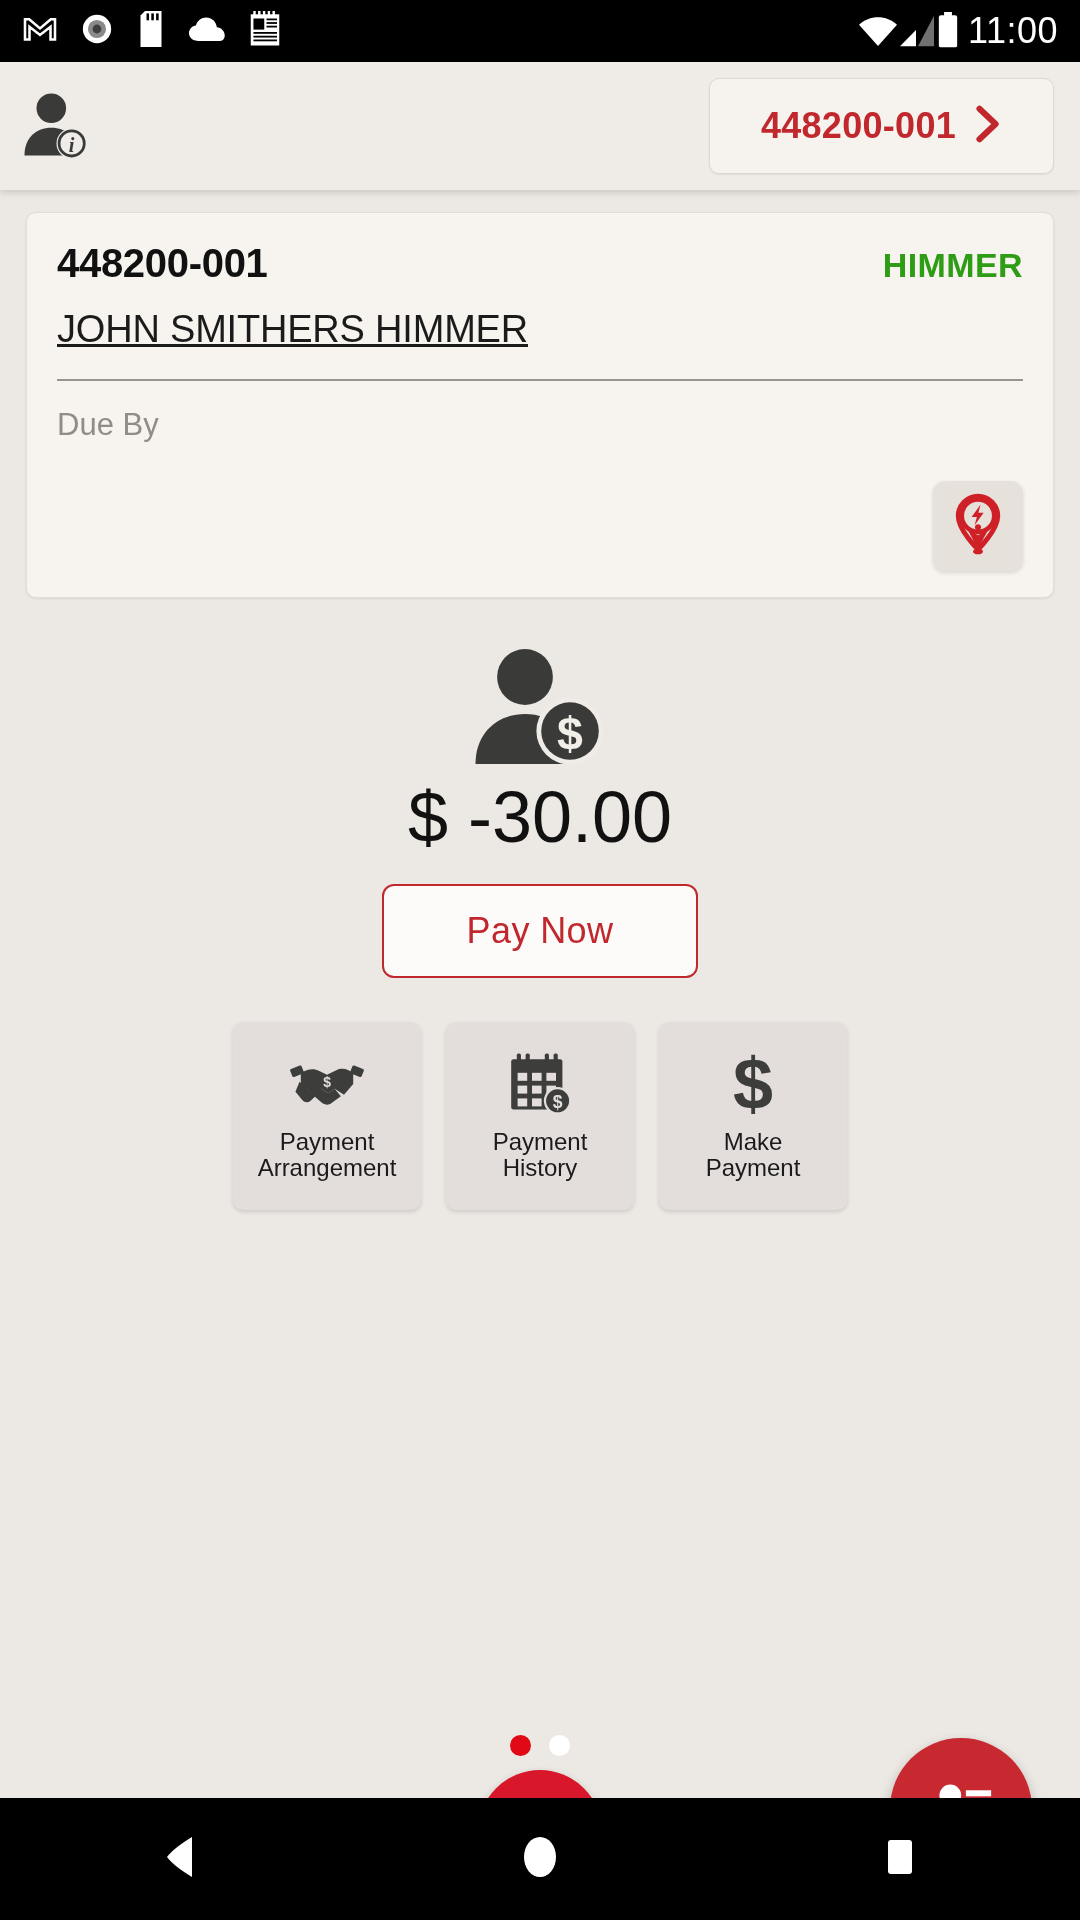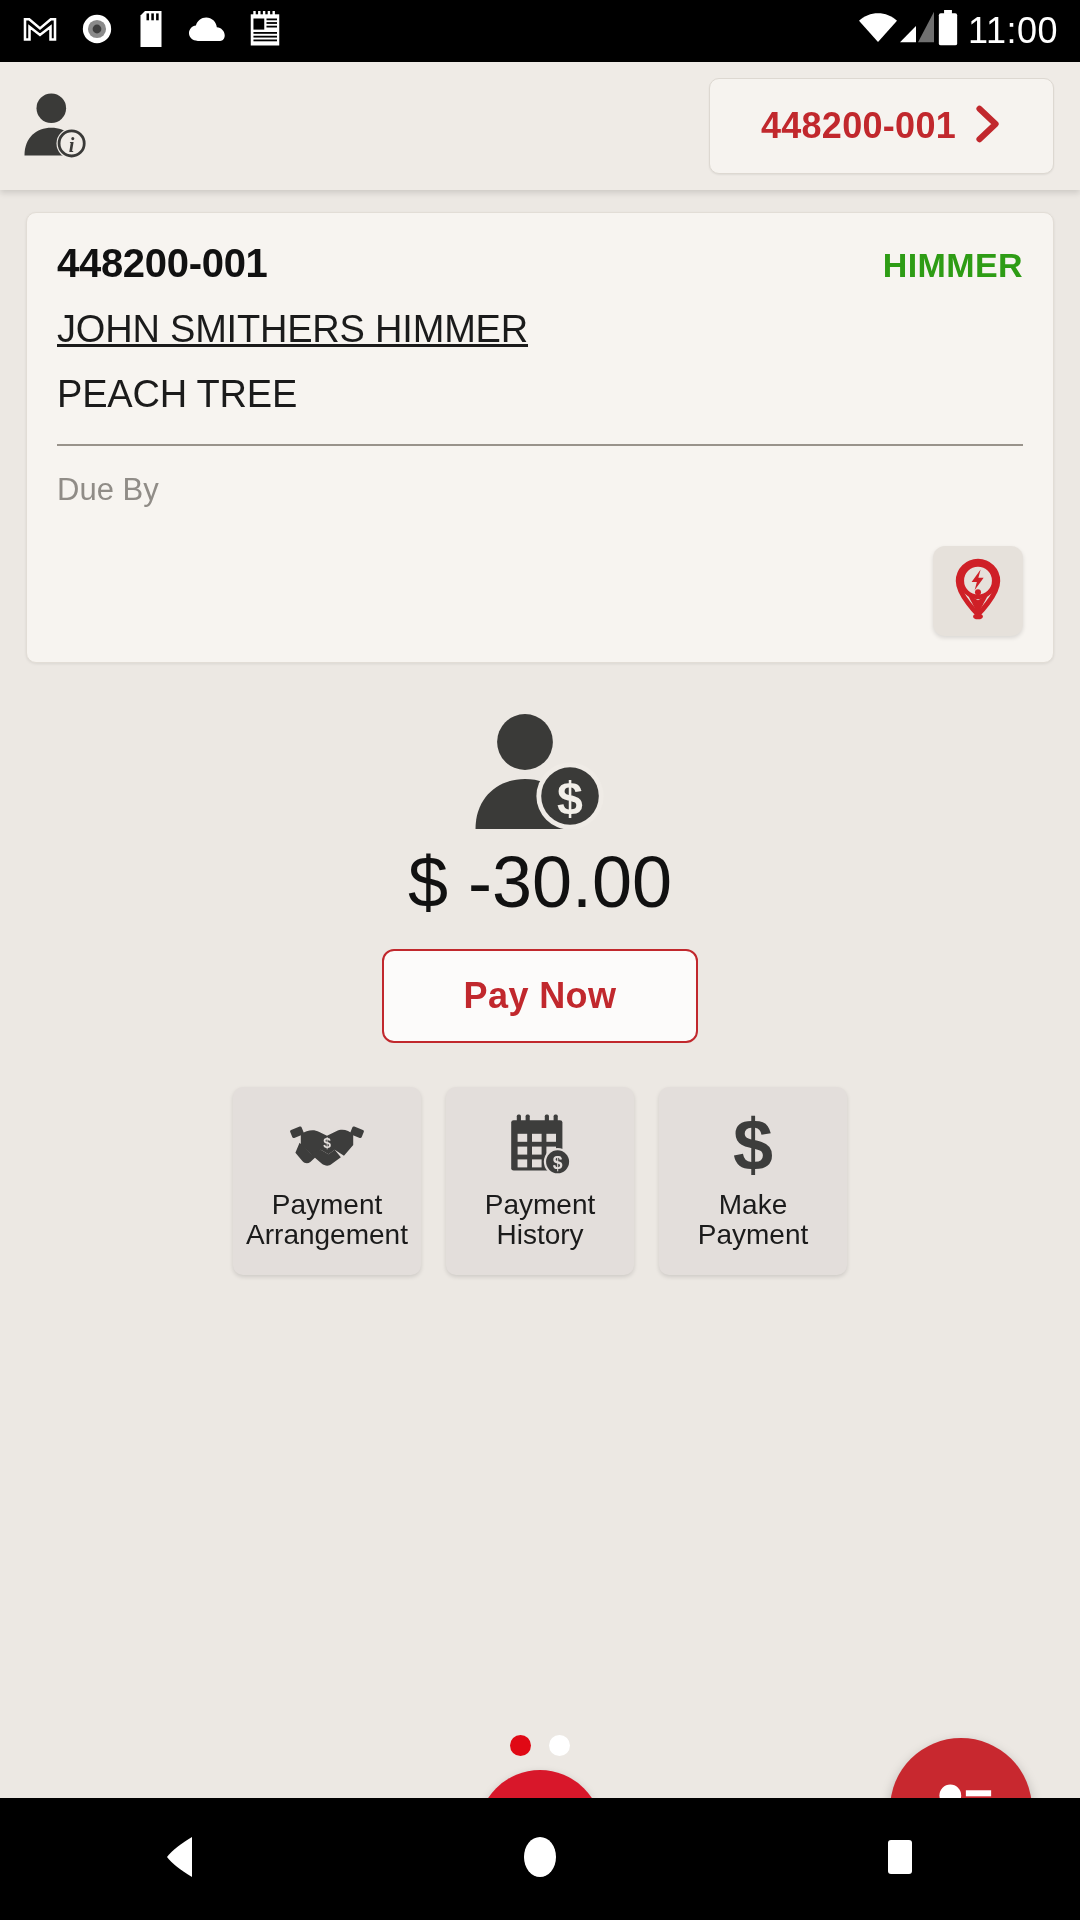--- a/index.html
+++ b/index.html
@@ -31,21 +31,21 @@
     flex: none;
   }
   .status-left {
     display: flex;
     align-items: center;
     gap: 22px;
   }
   .status-right {
     margin-left: auto;
     display: flex;
-    align-items: flex-start;
+    align-items: flex-end;
   }
   .sb-icon { display: block; }
   .status-time {
     color: #fff;
     font-size: 36px;
     font-weight: 400;
     letter-spacing: 0.5px;
     margin-left: 8px;
     font-family: "Liberation Sans", sans-serif;
   }
@@ -195,21 +195,21 @@
   }
   .pay-now-btn {
     margin-top: 26px;
     width: 316px;
     height: 94px;
     border: 2px solid #c1282d;
     border-radius: 12px;
     background: #fcfbfa;
     color: #c1282d;
     font-size: 36px;
-    font-weight: bold;
+    font-weight: normal;
     display: flex;
     align-items: center;
     justify-content: center;
     letter-spacing: 0.4px;
   }
 
   
   .tiles {
     margin-top: 44px;
     display: flex;
@@ -229,21 +229,21 @@
     padding-bottom: 4px;
   }
   .tile-icon {
     height: 74px;
     display: flex;
     align-items: center;
     justify-content: center;
     margin-bottom: 8px;
   }
   .tile-label {
-    font-size: 28px;
+    font-size: 24px;
     color: #1b1b1b;
     line-height: 1.08;
     text-align: center;
     white-space: pre-line;
   }
 
   
   .pager {
     position: absolute;
     left: 0;
@@ -410,21 +410,20 @@
   </div>
 
   <div class="content">
 
     <div class="account-card">
       <div class="card-row1">
         <span class="acct-number">448200-001</span>
         <span class="acct-status">HIMMER</span>
       </div>
       <div class="acct-name">JOHN SMITHERS HIMMER</div>
-      <div class="acct-addr">PEACH TREE</div>
 
       <div class="divider"></div>
 
       <div class="due-label">Due By</div>
 
       <div class="outage-row">
         <div class="outage-btn">
           <span>
             <svg width="60" height="64" viewBox="0 0 30 34">
               <path d="M15 2.2 C9.2 2.2 4.5 6.9 4.5 12.7 C4.5 20.2 15 30.5 15 30.5 C15 30.5 25.5 20.2 25.5 12.7 C25.5 6.9 20.8 2.2 15 2.2 Z" fill="none" stroke="#cf2027" stroke-width="2.6"></path>

